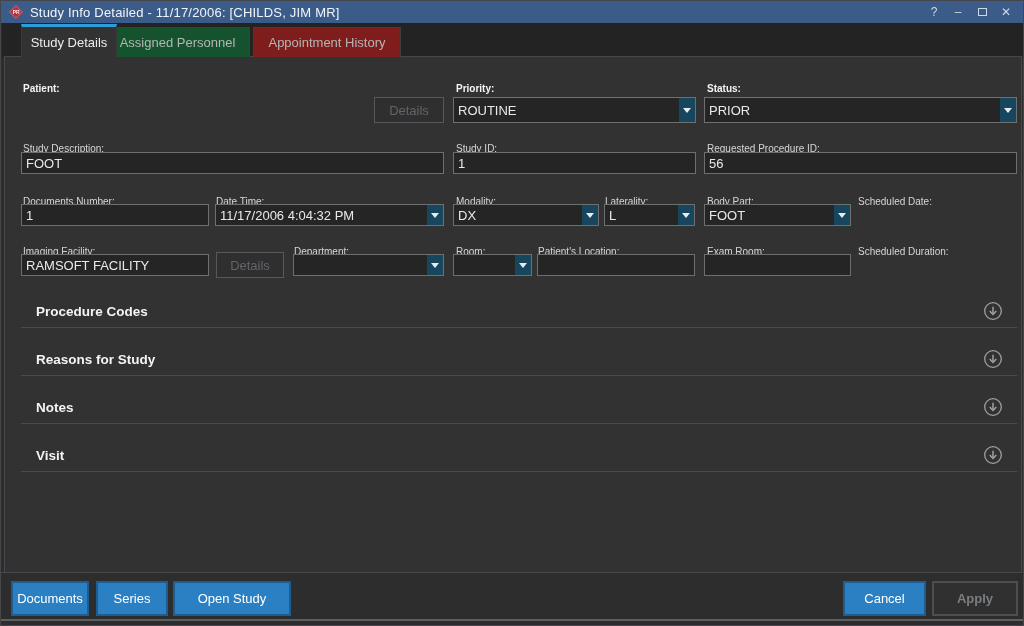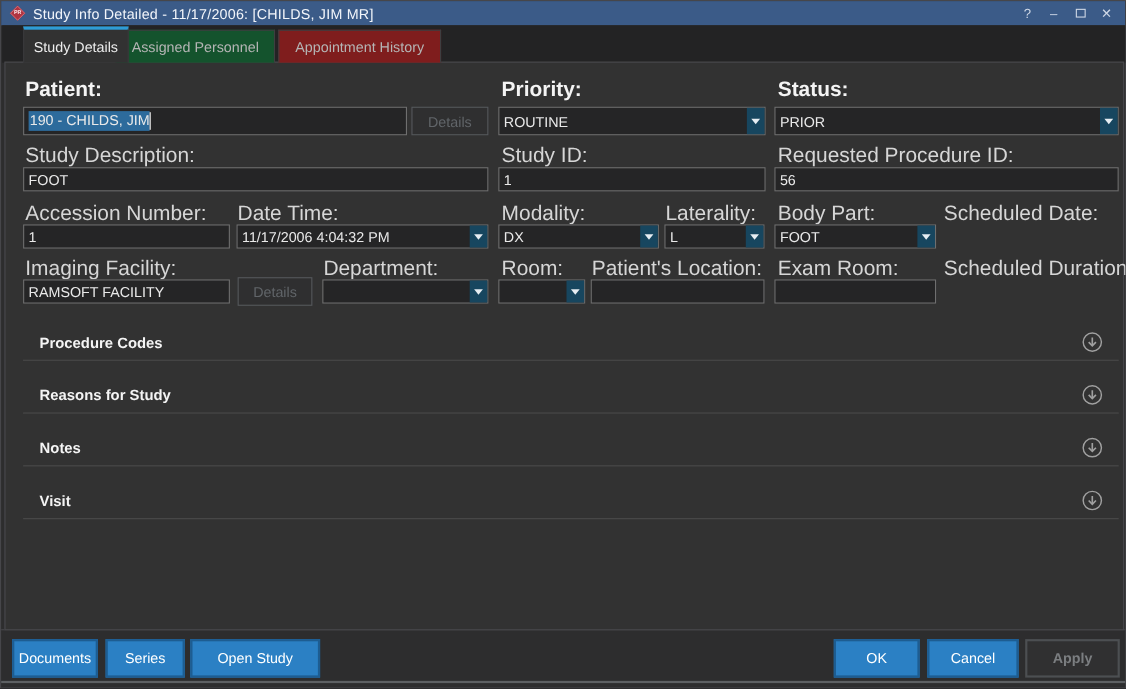--- a/index.html
+++ b/index.html
@@ -31,21 +31,21 @@
                 border-right:1px solid #3a3a3c; color:#ececec; z-index:4;margin-left:15px; }
   .tab.t2 { left:104px; top:26px; width:145px; height:30px; background:#14532d;
             border:1px solid #3e3e40; border-bottom:none; color:#b5b5b5; z-index:2; }
   .tab.t3 { left:252px; top:26px; width:148px; height:30px; background:#7f1d1d;
             border:1px solid #3e3e40; border-bottom:none; color:#b5b5b5; z-index:2; }
 
   .content { position:absolute; left:3px; top:55px; width:1018px; height:517px;
              background:#323232; border:1px solid #48484c; z-index:1; }
 
   
-  .lbl, .lbl-b { position:absolute; color:#d6d6d6; font-size:19px; white-space:nowrap; z-index:5; }
+  .lbl, .lbl-b { position:absolute; color:#d6d6d6; font-size:10px; white-space:nowrap; z-index:5;margin-top:12px; }
   .lbl-b { color:#f4f4f4; font-weight:bold; }
 
   .field { position:absolute; background:#252526; border:1px solid #6f6f6f;
            display:flex; align-items:center; padding:0 4px; z-index:5; overflow:hidden; }
   .fv { color:#e9e9e9; white-space:nowrap; }
   .fv.sel { background:#2d6b9c; padding:1px 0 2px 1px; }
   .caret-line { display:inline-block; width:1px; height:16px; background:#ffffff; }
 
   .combo { position:absolute; background:#252526; border:1px solid #6f6f6f;
            display:flex; align-items:center; z-index:5; }
@@ -100,24 +100,20 @@
   <div class="tab active">Study Details</div>
   <div class="tab t2">Assigned Personnel</div>
   <div class="tab t3">Appointment History</div>
 
   <div class="content"></div>
 
   <span class="lbl-b" style="left:22px;top:70px">Patient:</span>
   <span class="lbl-b" style="left:455px;top:70px">Priority:</span>
   <span class="lbl-b" style="left:706px;top:70px">Status:</span>
 
-  <div class="field" style="left:20px;top:96px;width:349px;height:26px">
-    <span class="fv sel">190 - CHILDS, JIM</span>
-      <span class="caret-line"></span>
-  </div>
   <div class="btn-dim" style="left:373px;top:96px;width:70px;height:26px">Details</div>
   <div class="combo" style="left:452px;top:96px;width:243px;height:26px">
     <span class="cv">ROUTINE</span>
     <span class="cbtn">
         <span class="caret"></span>
       </span>
   </div>
   <div class="combo" style="left:703px;top:96px;width:313px;height:26px">
     <span class="cv">PRIOR</span>
     <span class="cbtn">
@@ -132,21 +128,21 @@
   <div class="field" style="left:20px;top:151px;width:423px;height:22px">
     <span class="fv">FOOT</span>
   </div>
   <div class="field" style="left:452px;top:151px;width:243px;height:22px">
     <span class="fv">1</span>
   </div>
   <div class="field" style="left:703px;top:151px;width:313px;height:22px">
     <span class="fv">56</span>
   </div>
 
-  <span class="lbl" style="left:22px;top:183px">Accession Number:</span>
+  <span class="lbl" style="left:22px;top:183px">Documents Number:</span>
   <span class="lbl" style="left:215px;top:183px">Date Time:</span>
   <span class="lbl" style="left:455px;top:183px">Modality:</span>
   <span class="lbl" style="left:604px;top:183px">Laterality:</span>
   <span class="lbl" style="left:706px;top:183px">Body Part:</span>
   <span class="lbl" style="left:857px;top:183px">Scheduled Date:</span>
 
   <div class="field" style="left:20px;top:203px;width:188px;height:22px">
     <span class="fv">1</span>
   </div>
   <div class="combo" style="left:214px;top:203px;width:229px;height:22px">
@@ -241,18 +237,17 @@
         <path d="M10 5.8 L10 13" fill="none" stroke="#a0a0a0" stroke-width="1.5"></path>
         <path d="M6.7 10 L10 13.4 L13.3 10" fill="none" stroke="#a0a0a0" stroke-width="1.5"></path>
       </svg>
   </div>
   <div class="divider" style="top:470px"></div>
 
   <div class="footer-line"></div>
   <div class="btn-blue" style="left:10px;width:78px">Documents</div>
   <div class="btn-blue" style="left:95px;width:72px">Series</div>
   <div class="btn-blue" style="left:172px;width:118px">Open Study</div>
-  <div class="btn-blue" style="left:757px;width:78px">OK</div>
   <div class="btn-blue" style="left:842px;width:83px">Cancel</div>
   <div class="btn-disabled" style="left:931px;width:86px">Apply</div>
   <div class="bottom-edge"></div>
 
 </div>
 
 </body></html>

